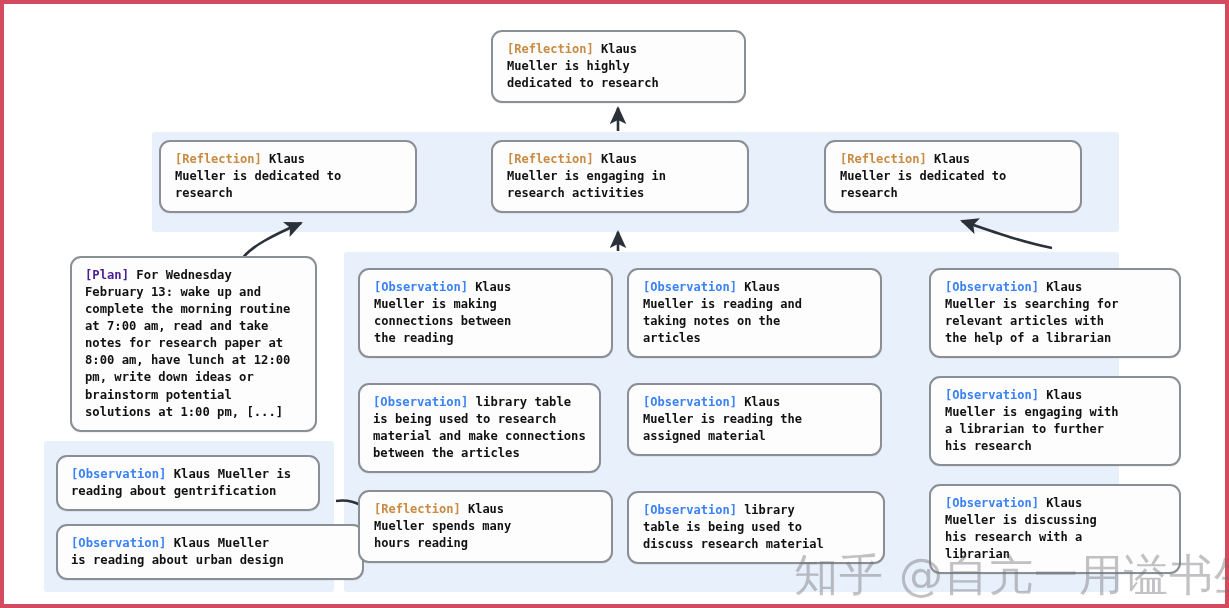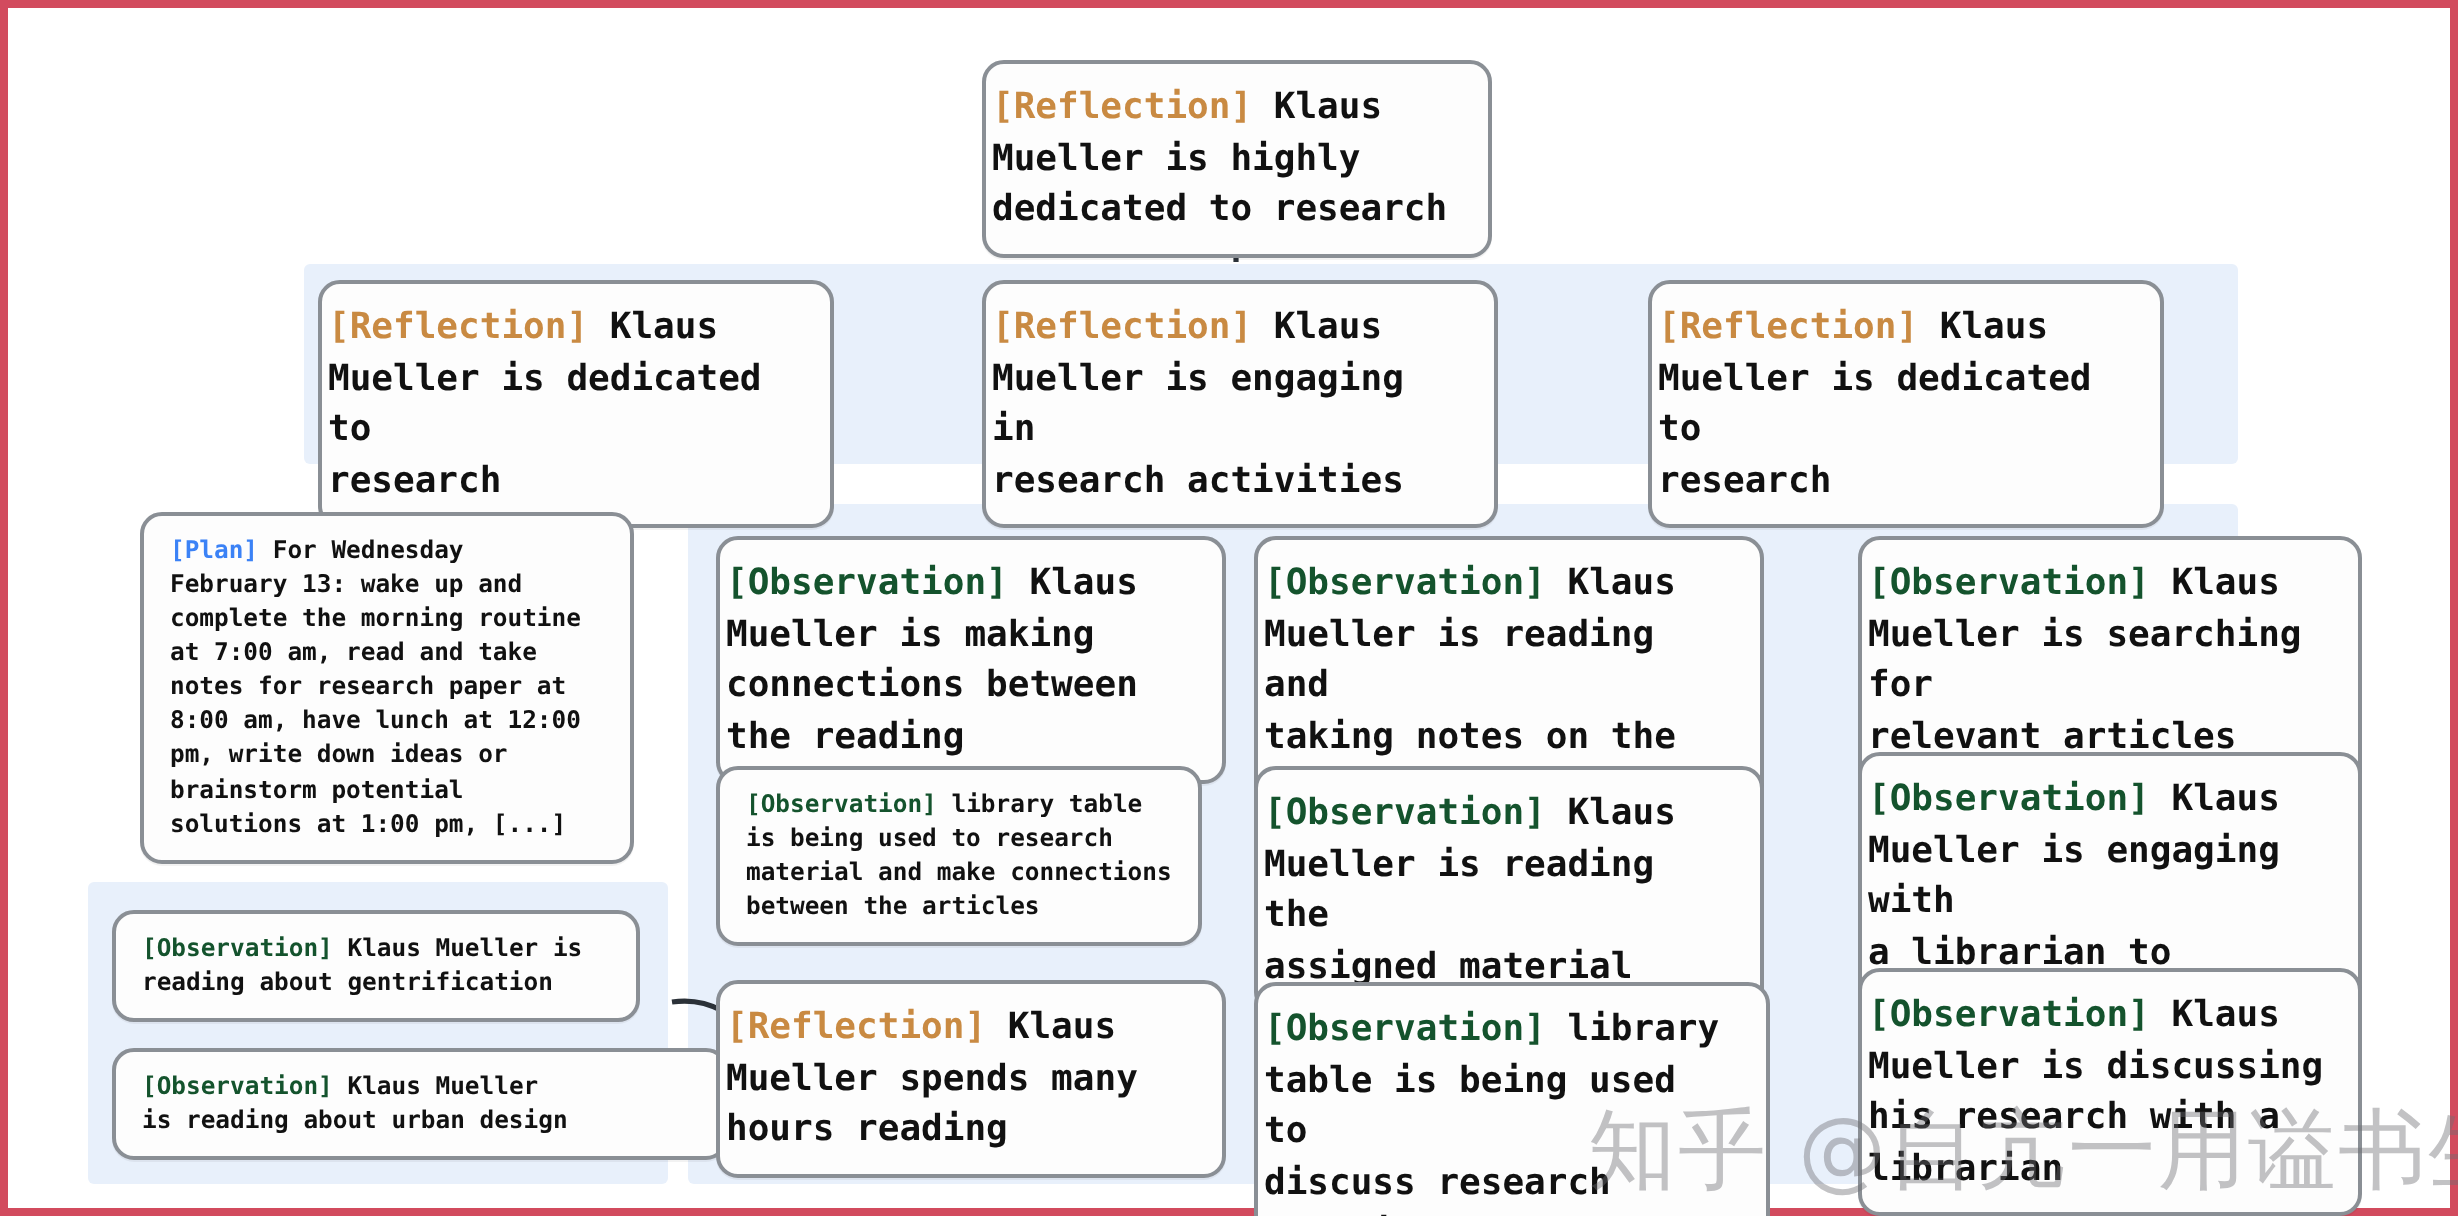--- a/index.html
+++ b/index.html
@@ -20,33 +20,33 @@
   
   .panel{position:absolute;background:#e8f0fb;border-radius:3px;}
 
   
   .node{
     position:absolute;
     box-sizing:border-box;
     background:#fdfdfd;
     border:2.5px solid #8a8f95;
     border-radius:11px;
-    padding:9px 13px 9px 3px;
+    padding:9px 13px 9px 14px;
     color:#111111;
     font-weight:bold;
-    font-size:18px;
+    font-size:12px;
     line-height:1.42;
     letter-spacing:0px;
     white-space:pre-wrap;
     box-shadow:0 1px 0 rgba(0,0,0,0.05);
   }
   .node.small{font-size:12.2px;line-height:1.40;padding:9px 10px 9px 13px;}
   .tag-reflection{color:#c98a42;}
-  .tag-plan{color:#3b82f6;}
-  .tag-observation{color:#14532d;}
+  .tag-plan{color:#4c1d95;}
+  .tag-observation{color:#3b82f6;}
 
   svg#arrows{position:absolute;left:0;top:0;width:1229px;height:608px;pointer-events:none;}
 
   
   #watermark{
     position:absolute;
     left:790px;top:542px;
     font-family:"DejaVu Sans","Liberation Sans",sans-serif;
     font-size:44px;
     color:rgba(110,110,115,0.42);

